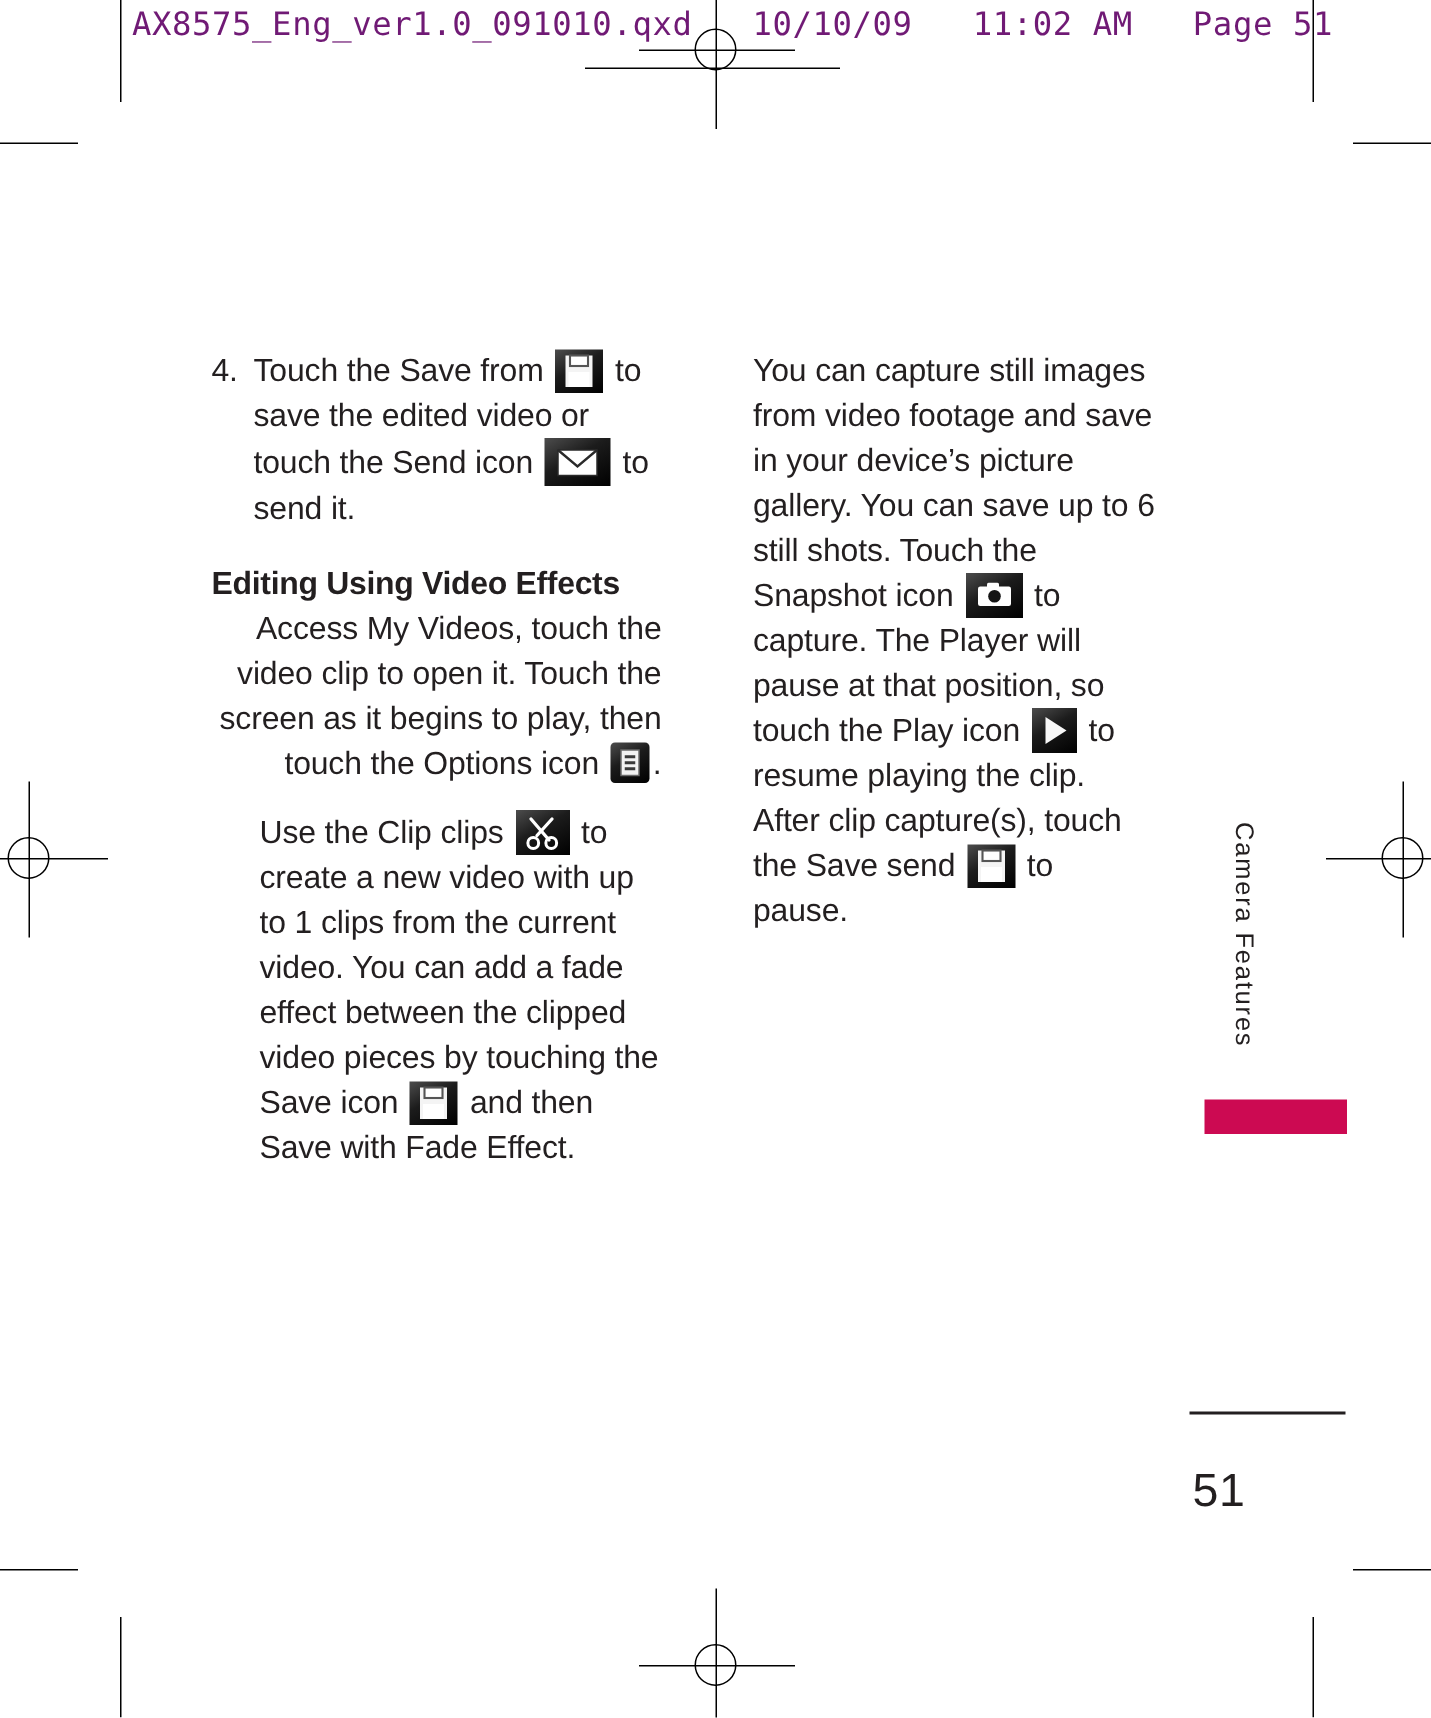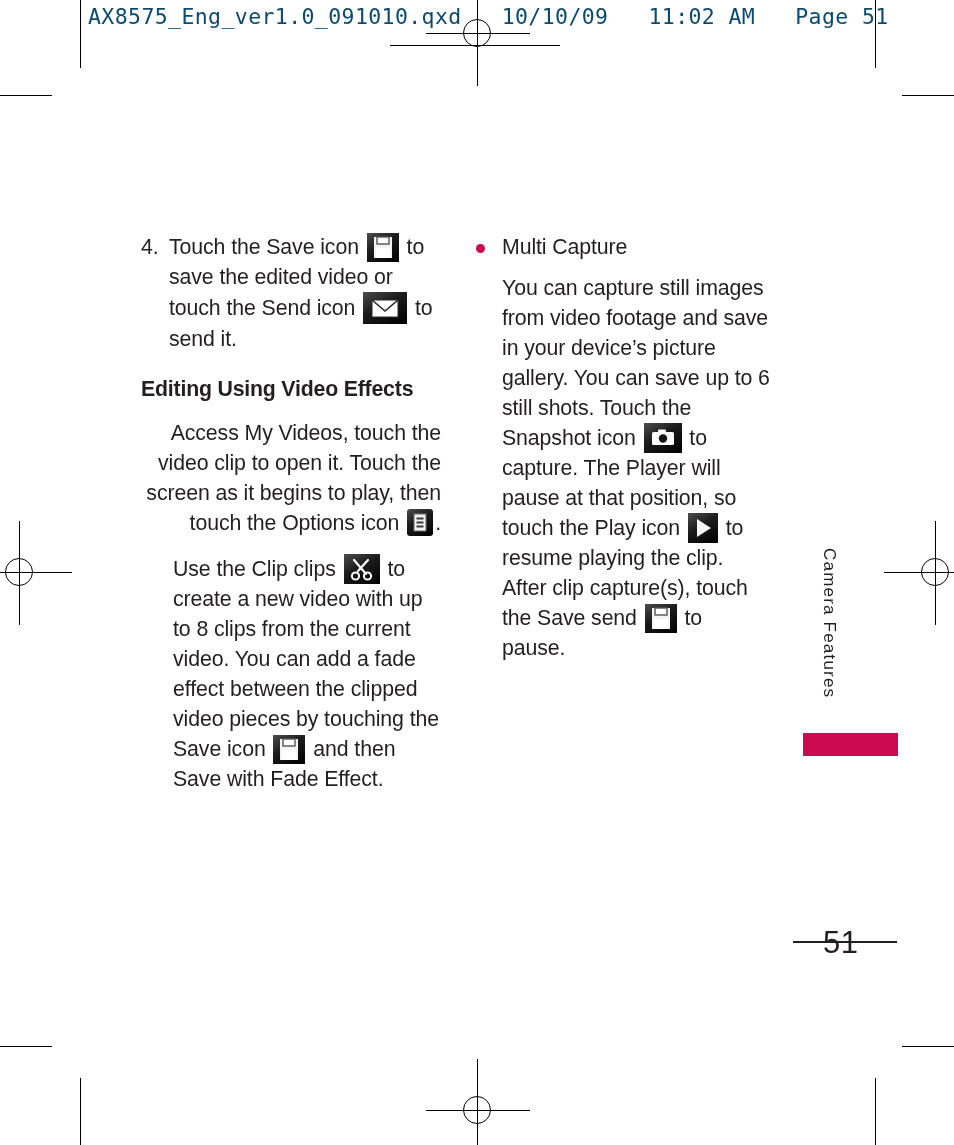--- a/index.html
+++ b/index.html
@@ -50,21 +50,21 @@
   }
 
   
   .slug {
     position: absolute;
     left: 88px;
     top: 4px;
     font-family: "DejaVu Sans Mono", "Liberation Mono", monospace;
     font-size: 21.5px;
     letter-spacing: 0.4px;
-    color: #0c4a6e;
+    color: #701a75;
     white-space: pre;
   }
 
   
   .col {
     position: absolute;
     font-size: 21.3px;
     line-height: 30px;
     color: #231f20;
     letter-spacing: -0.1px;
@@ -83,21 +83,21 @@
     position: absolute;
     left: 0;
     top: 0;
   }
 
   .subhead {
     font-weight: bold;
     font-size: 21.3px;
     line-height: 30px;
     letter-spacing: -0.2px;
-    margin-bottom: 14px;
+    margin-bottom: 0;
   }
 
   .para { margin-bottom: 16px; text-align: right; }
 
   .bullet-row {
     position: relative;
     padding-left: 32px;
     margin-bottom: 11px;
   }
   .bullet-dot {
@@ -163,25 +163,24 @@
     position: absolute;
     left: 793px;
     top: 941px;
     width: 104px;
     height: 1.6px;
     background: #231f20;
   }
   .folio-num {
     position: absolute;
     left: 795px;
-    top: 925px;
+    top: 976px;
     font-size: 31px;
     color: #231f20;
     letter-spacing: 0.5px;
-    margin-left: 28px;
   }
 </style>
 </head>
 <body>
 
 <div class="mark v" style="left:80px; top:0; height:68px;"></div>
 <div class="mark h" style="left:0; top:95px; width:52px;"></div>
 <div class="mark v" style="left:875px; top:0; height:68px;"></div>
 <div class="mark h" style="left:902px; top:95px; width:52px;"></div>
 
@@ -212,21 +211,21 @@
     <div class="ch"></div>
     <div class="ring"></div>
 </div>
 
 <div class="slug">AX8575_Eng_ver1.0_091010.qxd   10/10/09   11:02 AM   Page 51</div>
 
 <div class="col col-left">
 
   <div class="numitem">
     <span class="num">4.</span>
-    <span>Touch the Save icon</span>
+    <span>Touch the Save from</span>
     <span class="ico">
       <svg width="32" height="29" viewBox="0 0 32 29">
         <rect x="7" y="4" width="18" height="21" fill="#f4f4f4"></rect>
         <rect x="10" y="4" width="12" height="7" fill="#ffffff" stroke="#555" stroke-width="1.4"></rect>
         <rect x="9" y="15" width="14" height="10" fill="#ffffff"></rect>
       </svg>
     </span>
     <span>to save the edited video or touch the Send icon</span>
     <span class="ico ico-send">
       <svg width="44" height="32" viewBox="0 0 44 32">
@@ -255,39 +254,35 @@
   <p class="indented">
     <span>Use the Clip clips</span>
     <span class="ico ico-clip">
       <svg width="36" height="30" viewBox="0 0 36 30">
         <path d="M10 6 L22 20" stroke="#ffffff" stroke-width="2.2" fill="none" stroke-linecap="round"></path>
         <path d="M24 6 L14 17" stroke="#ffffff" stroke-width="2.2" fill="none" stroke-linecap="round"></path>
         <circle cx="11.5" cy="22" r="3.6" fill="none" stroke="#ffffff" stroke-width="2"></circle>
         <circle cx="23.5" cy="22" r="3.6" fill="none" stroke="#ffffff" stroke-width="2"></circle>
       </svg>
     </span>
-    <span>to create a new video with up to 8 clips from the current video. You can add a fade effect between the clipped video pieces by touching the Save icon</span>
+    <span>to create a new video with up to 1 clips from the current video. You can add a fade effect between the clipped video pieces by touching the Save icon</span>
     <span class="ico">
       <svg width="32" height="29" viewBox="0 0 32 29">
         <rect x="7" y="4" width="18" height="21" fill="#f4f4f4"></rect>
         <rect x="10" y="4" width="12" height="7" fill="#ffffff" stroke="#555" stroke-width="1.4"></rect>
         <rect x="9" y="15" width="14" height="10" fill="#ffffff"></rect>
       </svg>
     </span>
     <span>and then Save with Fade Effect.</span>
   </p>
 
 </div>
 
 <div class="col col-right">
 
-  <div class="bullet-row">
-    <span class="bullet-dot"></span>
-    <span class="bullet-label reg">Multi Capture</span>
-  </div>
 
   <p class="indented">
     <span>You can capture still images from video footage and save in your device’s picture gallery. You can save up to 6 still shots. Touch the Snapshot icon</span>
     <span class="ico ico-cam">
       <svg width="38" height="30" viewBox="0 0 38 30">
         <rect x="8" y="9" width="22" height="13" rx="1.5" fill="#ffffff"></rect>
         <rect x="14" y="6.5" width="8" height="3.5" rx="1" fill="#ffffff"></rect>
         <circle cx="19" cy="15.5" r="4.2" fill="#141414"></circle>
       </svg>
     </span>

